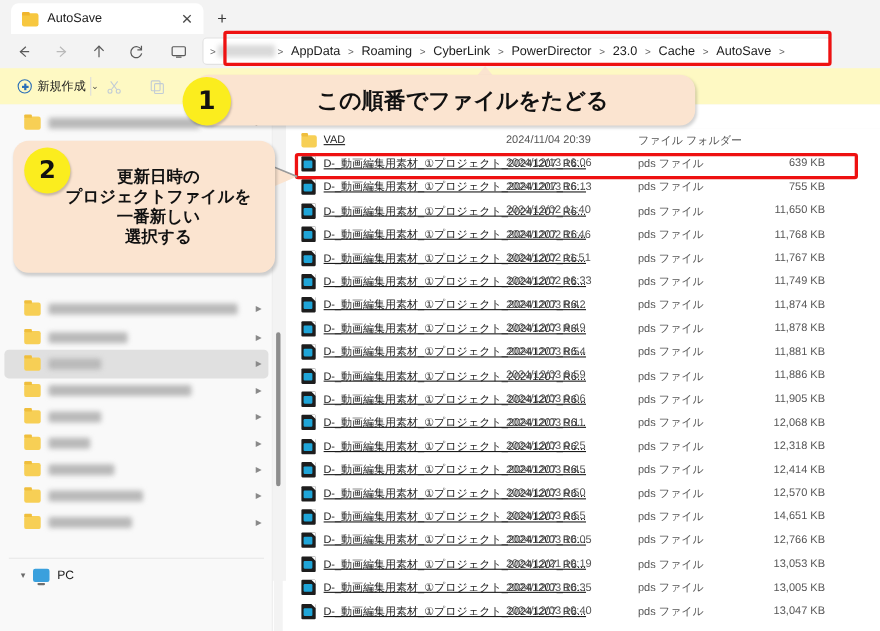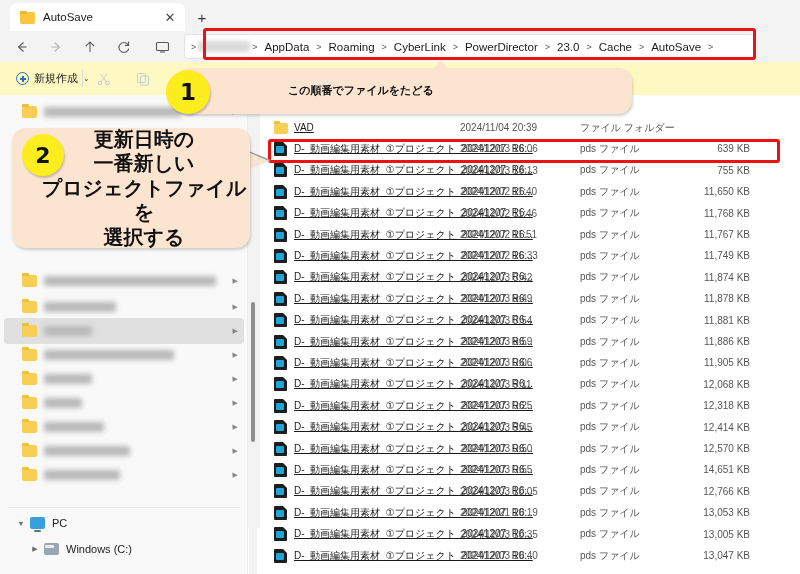--- a/index.html
+++ b/index.html
@@ -406,25 +406,20 @@
           <span class="side-blur" style="width: 76px;"></span>
           <span class="side-chev-r">▶</span>
         </div>
       </div>
     <div class="side-divider" style="top:412px"></div>
     <div class="side-plain" style="left:12px; top:415px">
       <span class="side-exp">▼</span>
       <span class="pc-ico"></span>
       <span class="lbl">PC</span>
     </div>
-    <div class="side-plain" style="left:26px; top:441px">
-      <span class="side-exp">▶</span>
-      <span class="drive-ico"></span>
-      <span class="lbl">Windows (C:)</span>
-    </div>
   </div>
   <div class="side-scrolltrack"></div>
   <div class="side-scrollbar"></div>
 
   <div class="filelist">
     <div id="frows">
         <div class="frow" style="top: 0px;">
           <div class="f-ico">
             <div class="folder-ico"></div>
           </div>
@@ -614,29 +609,29 @@
           <div class="f-size">13,047 KB</div>
         </div>
       </div>
   </div>
 
   <div class="redbox" style="left:203px; top:28px; width:553px; height:32px;"></div>
   <div class="redbox" style="left:268px; top:139px; width:512px; height:24px;"></div>
 
   <div class="tail1" style="left:432px; top:60px;"></div>
   <div class="balloon" style="left:176px; top:68px; width:456px; height:46px;">
-    <div class="balloon-text" style="font-size:11px; margin-left:112px;">この順番でファイルをたどる</div>
+    <div class="balloon-text" style="font-size:20px; margin-left:112px;">この順番でファイルをたどる</div>
   </div>
   <div class="badge" style="left:166px; top:70px; width:44px; height:44px; font-size:23px;">1</div>
 
   <div class="pointer-line" style="left:246px; top:150px; width:26px; height:2px; transform:rotate(22deg);"></div>
   <div class="tail2" style="left:243px; top:150px;"></div>
   <div class="balloon" style="left:12px; top:128px; width:238px; height:120px; flex-direction:column; justify-content:center;">
-    <div class="balloon-text" style="font-size:20px; text-align:center; margin-left:26px;">
+    <div class="balloon-text" style="font-size:15px; text-align:center; margin-left:26px;">
       <div>更新日時の</div>
+      <div>プロジェクトファイルを</div>
       <div>一番新しい</div>
-      <div>プロジェクトファイルを</div>
       <div>選択する</div>
     </div>
   </div>
   <div class="badge" style="left:22px; top:134px; width:42px; height:42px; font-size:22px;">2</div>
 
 </div>
 
 </body></html>

